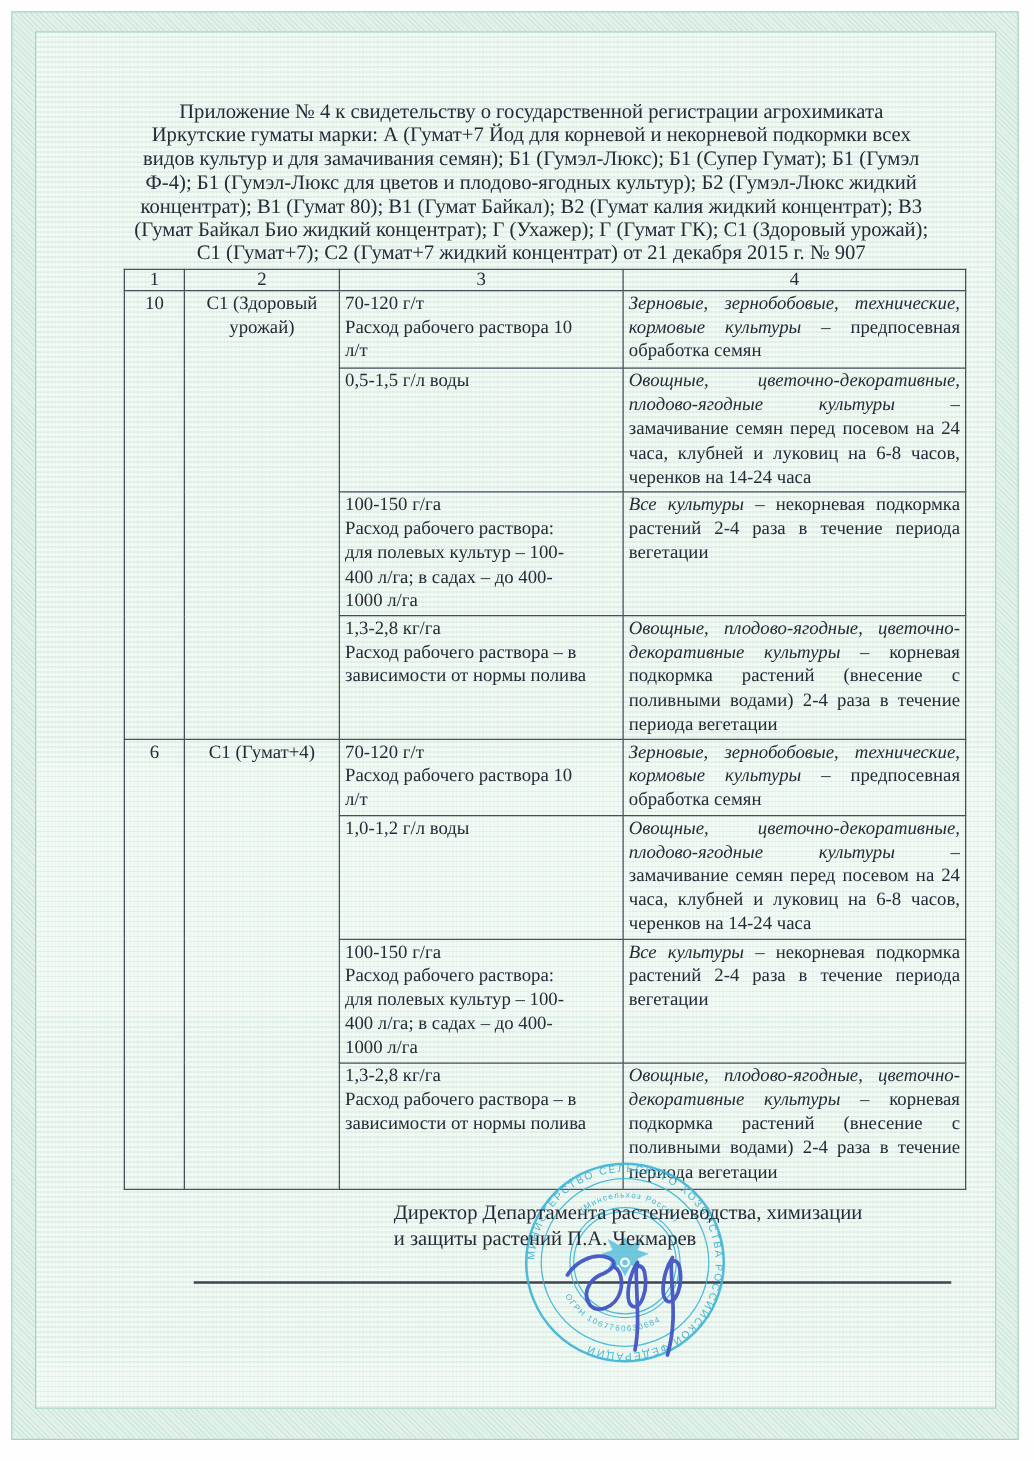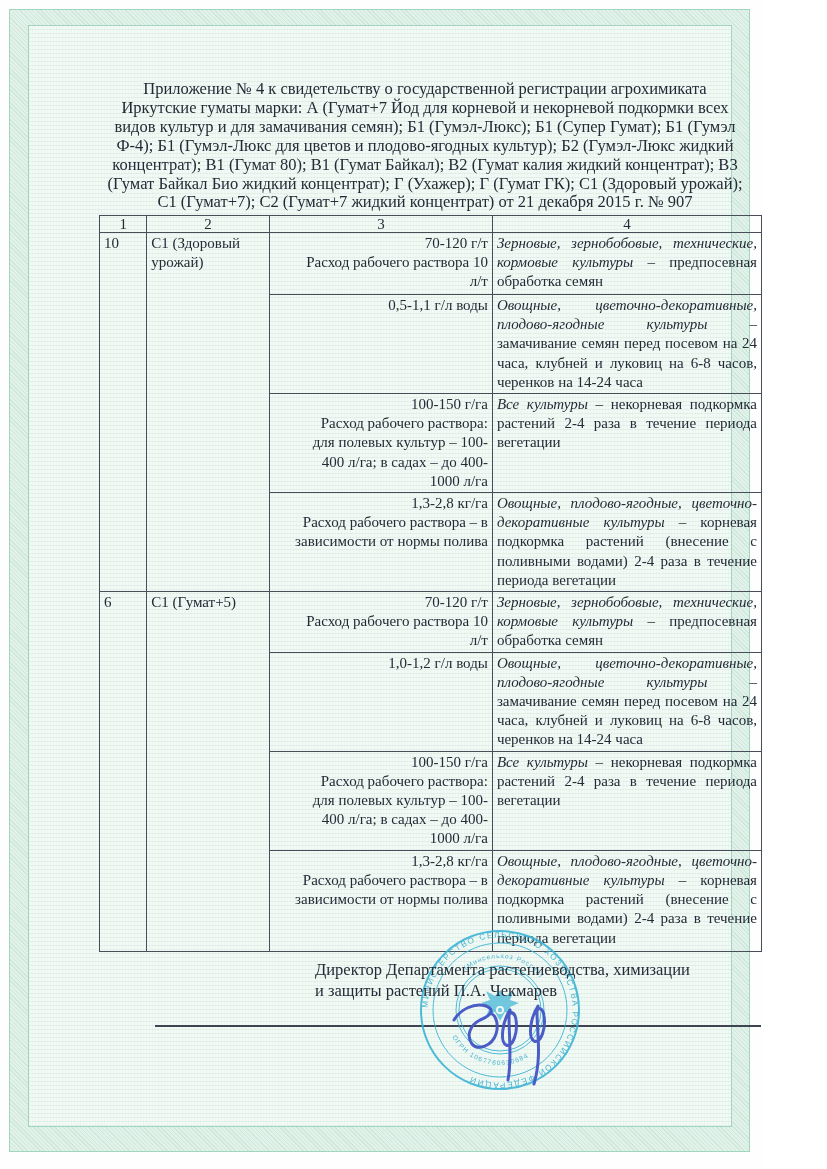--- a/index.html
+++ b/index.html
@@ -1,17 +1,17 @@
 <!DOCTYPE html>
 <html><head>
 <meta charset="utf-8">
 <style>
   html,body{margin:0;padding:0;background:#ffffff;}
   .page{
-    position:relative;width:762px;height:1169px;background:#fdfefd;
+    position:relative;width:827px;height:1169px;background:#fdfefd;
     overflow:hidden;font-family:"Liberation Serif", serif;color:#262c38;
   }
   
   .band{
     position:absolute;left:9px;top:9px;right:12px;bottom:17px;
     background:#e2f1e9;
     background-image:repeating-linear-gradient(45deg, rgba(150,205,180,.25) 0 1px, transparent 1px 3px);
     border:1px solid #a2d5bf;
   }
   .inner{
@@ -31,22 +31,22 @@
     position:absolute;left:99px;top:215px;z-index:3;
     border-collapse:collapse;table-layout:fixed;
     font-size:15px;line-height:19.2px;color:#242a36;
   }
   table.reg th, table.reg td{
     border:1.5px solid #474d59;vertical-align:top;padding:1px 4px;
     overflow:hidden;
   }
   table.reg th{font-weight:normal;height:15px;padding:0;line-height:16px;text-align:center;}
   .w1{width:48px}.w2{width:124px}.w3{width:227px}.w4{width:274px}
-  .c1,.c2{text-align:left;white-space:pre-line;}
-  .c3{text-align:right;white-space:pre-line;}
+  .c1,.c2{text-align:center;white-space:pre-line;}
+  .c3{text-align:left;white-space:pre-line;}
   .c4{text-align:justify;}
   .c4 i{}
   tr.h1{height:62px} tr.h2{height:97px} tr.h3{height:94px} tr.h4{height:96px}
   tr.h5{height:58px} tr.h6{height:94px} tr.h7{height:89px} tr.h8{height:101px}
   .sig-title{
     position:absolute;left:315px;top:960px;width:460px;z-index:4;
     font-size:16.5px;line-height:20.5px;white-space:pre-line;color:#242a36;
   }
   .sig-line{
     position:absolute;left:155px;top:1025px;width:606px;height:0;
@@ -90,40 +90,40 @@
       <tr class="h1">
         <td class="c1" rowspan="4">10</td>
         <td class="c2" rowspan="4">С1 (Здоровый
 урожай)</td>
         <td class="c3">70-120 г/т
 Расход рабочего раствора 10
 л/т</td>
         <td class="c4"><i>Зерновые, зернобобовые, технические, кормовые культуры –</i> <span>предпосевная обработка семян</span></td>
       </tr>
       <tr class="h2">
-        <td class="c3">0,5-1,1 г/л воды</td>
+        <td class="c3">0,5-1,5 г/л воды</td>
         <td class="c4"><i>Овощные, цветочно-декоративные, плодово-ягодные культуры –</i> <span>замачивание семян перед посевом на 24 часа, клубней и луковиц на 6-8 часов, черенков на 14-24 часа</span></td>
       </tr>
       <tr class="h3">
         <td class="c3">100-150 г/га
 Расход рабочего раствора:
 для полевых культур – 100-
 400 л/га; в садах – до 400-
 1000 л/га</td>
         <td class="c4"><i>Все культуры –</i> <span>некорневая подкормка растений 2-4 раза в течение периода вегетации</span></td>
       </tr>
       <tr class="h4">
         <td class="c3">1,3-2,8 кг/га
 Расход рабочего раствора – в
 зависимости от нормы полива</td>
         <td class="c4"><i>Овощные, плодово-ягодные, цветочно-декоративные культуры –</i> <span>корневая подкормка растений (внесение с поливными водами) 2-4 раза в течение периода вегетации</span></td>
       </tr>
       <tr class="h5">
         <td class="c1" rowspan="4">6</td>
-        <td class="c2" rowspan="4">С1 (Гумат+5)</td>
+        <td class="c2" rowspan="4">С1 (Гумат+4)</td>
         <td class="c3">70-120 г/т
 Расход рабочего раствора 10
 л/т</td>
         <td class="c4"><i>Зерновые, зернобобовые, технические, кормовые культуры –</i> <span>предпосевная обработка семян</span></td>
       </tr>
       <tr class="h6">
         <td class="c3">1,0-1,2 г/л воды</td>
         <td class="c4"><i>Овощные, цветочно-декоративные, плодово-ягодные культуры –</i> <span>замачивание семян перед посевом на 24 часа, клубней и луковиц на 6-8 часов, черенков на 14-24 часа</span></td>
       </tr>
       <tr class="h7">

